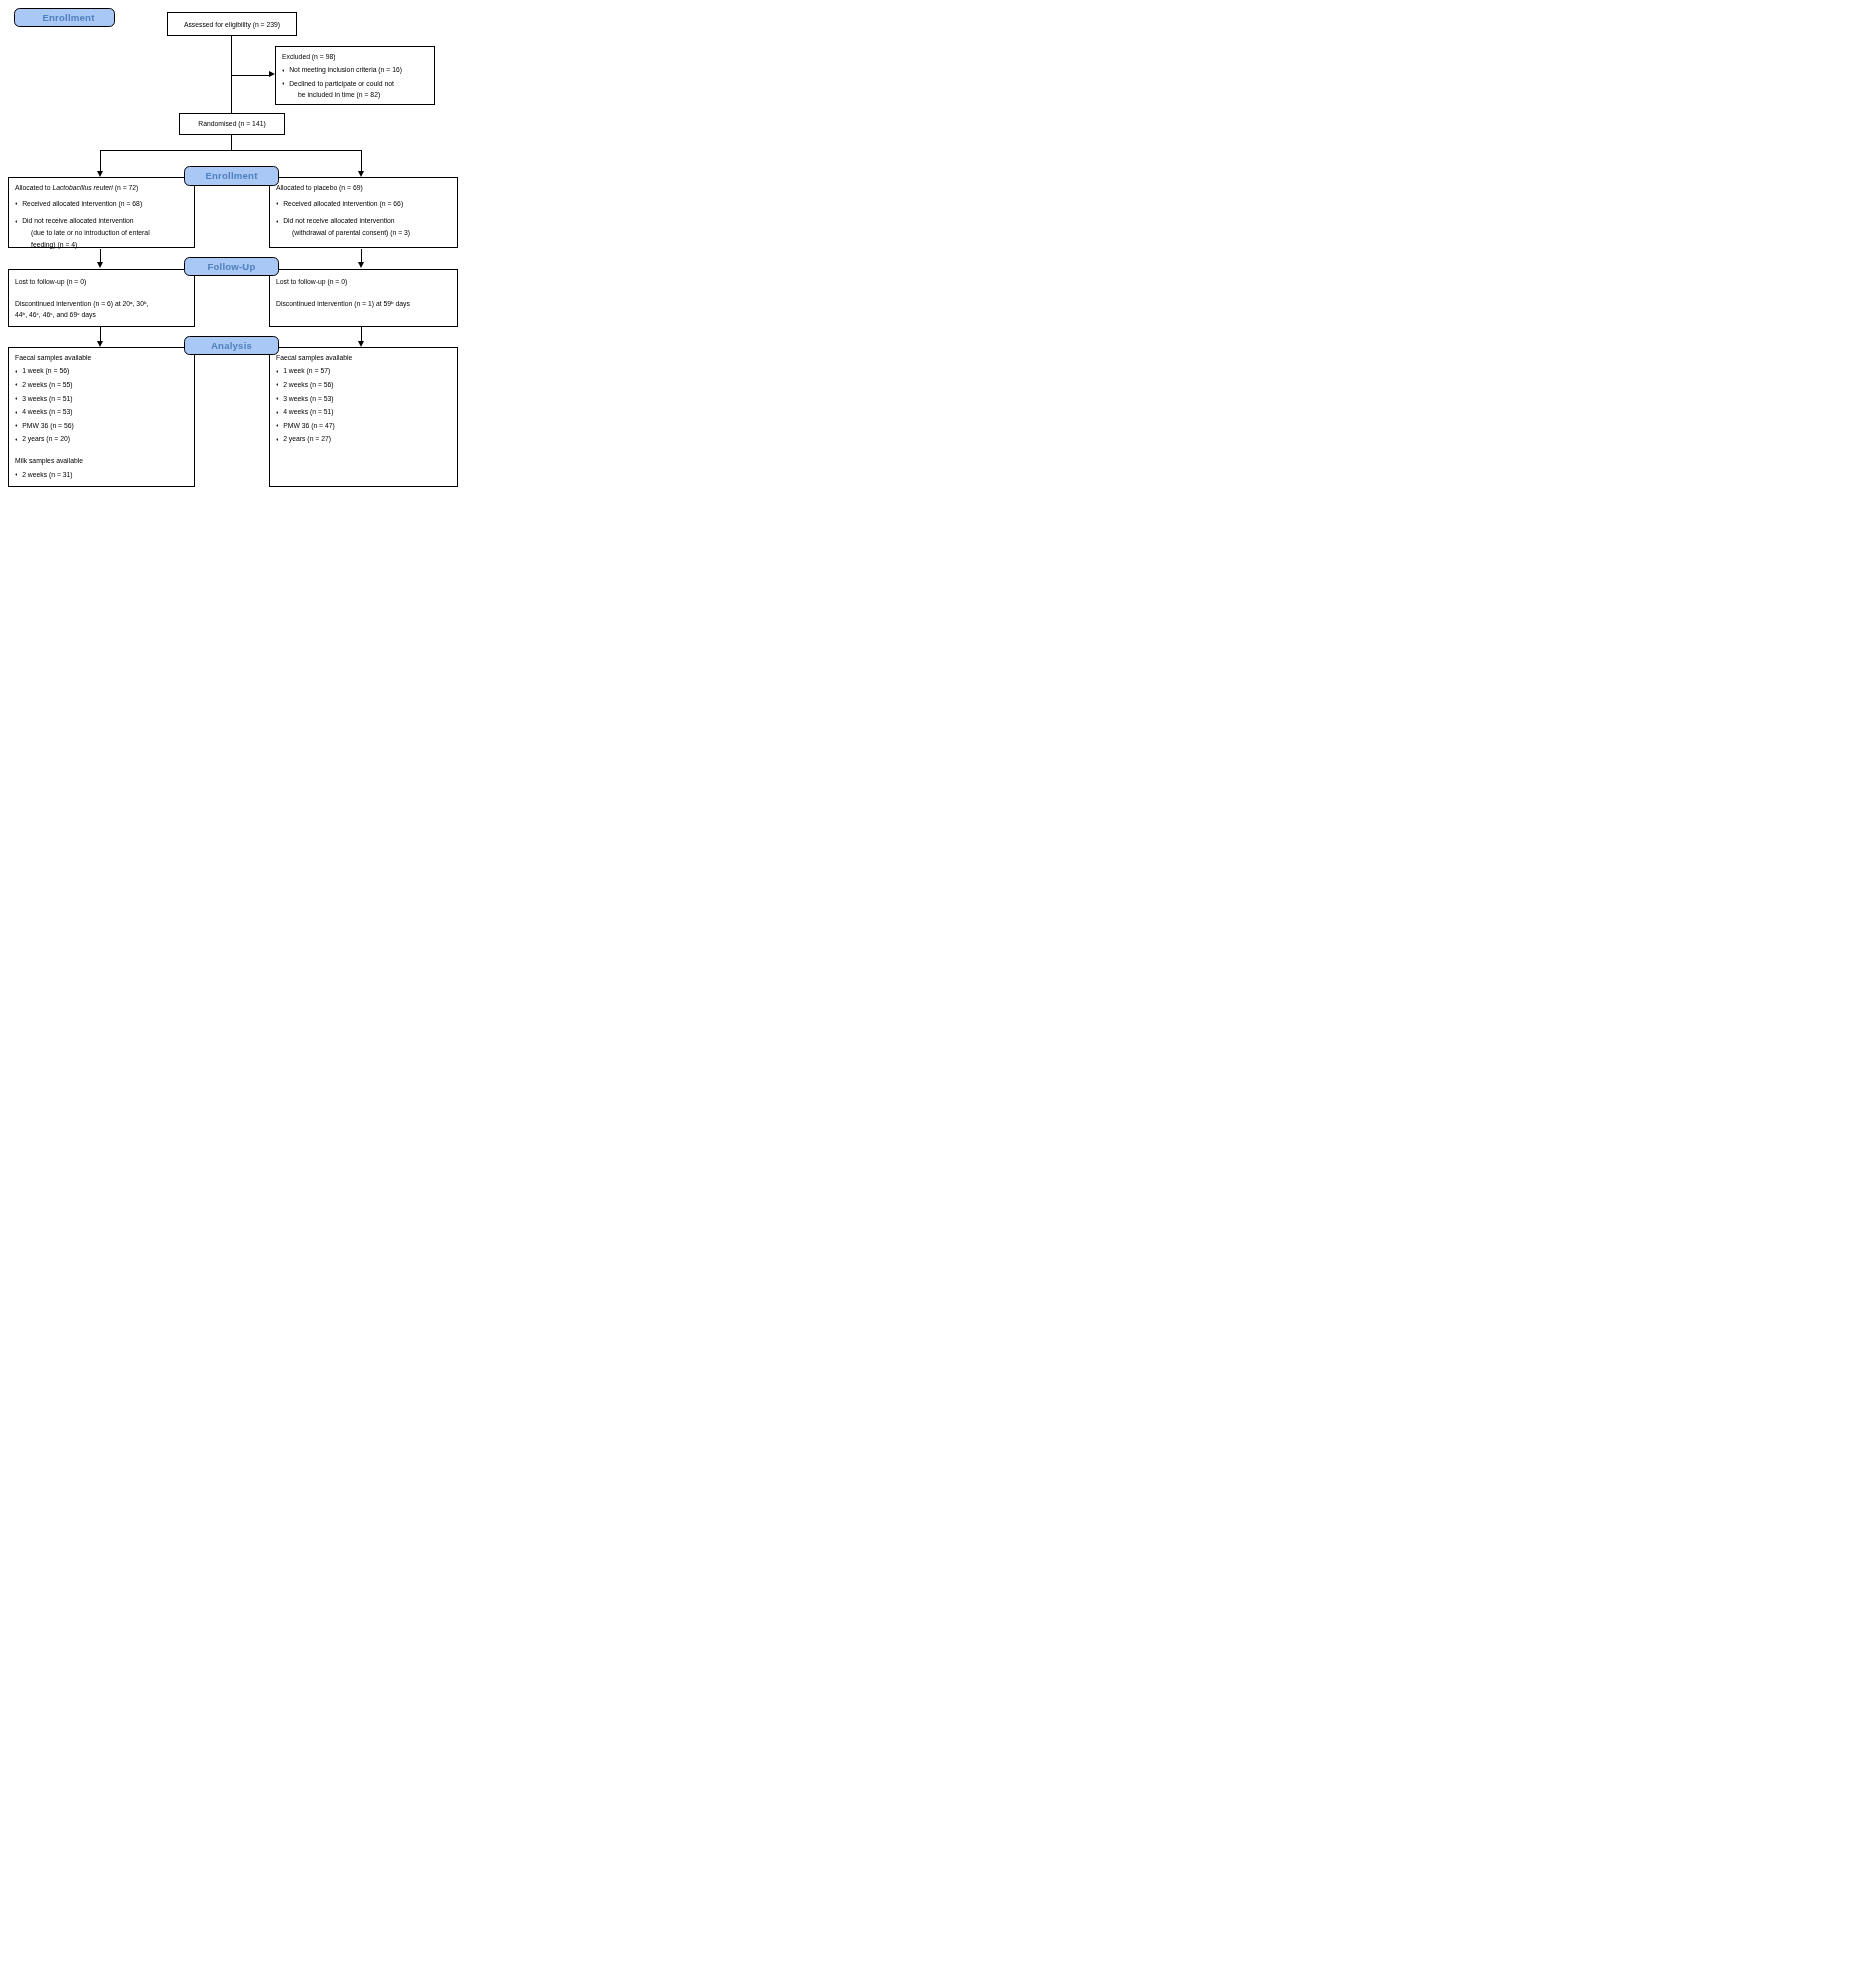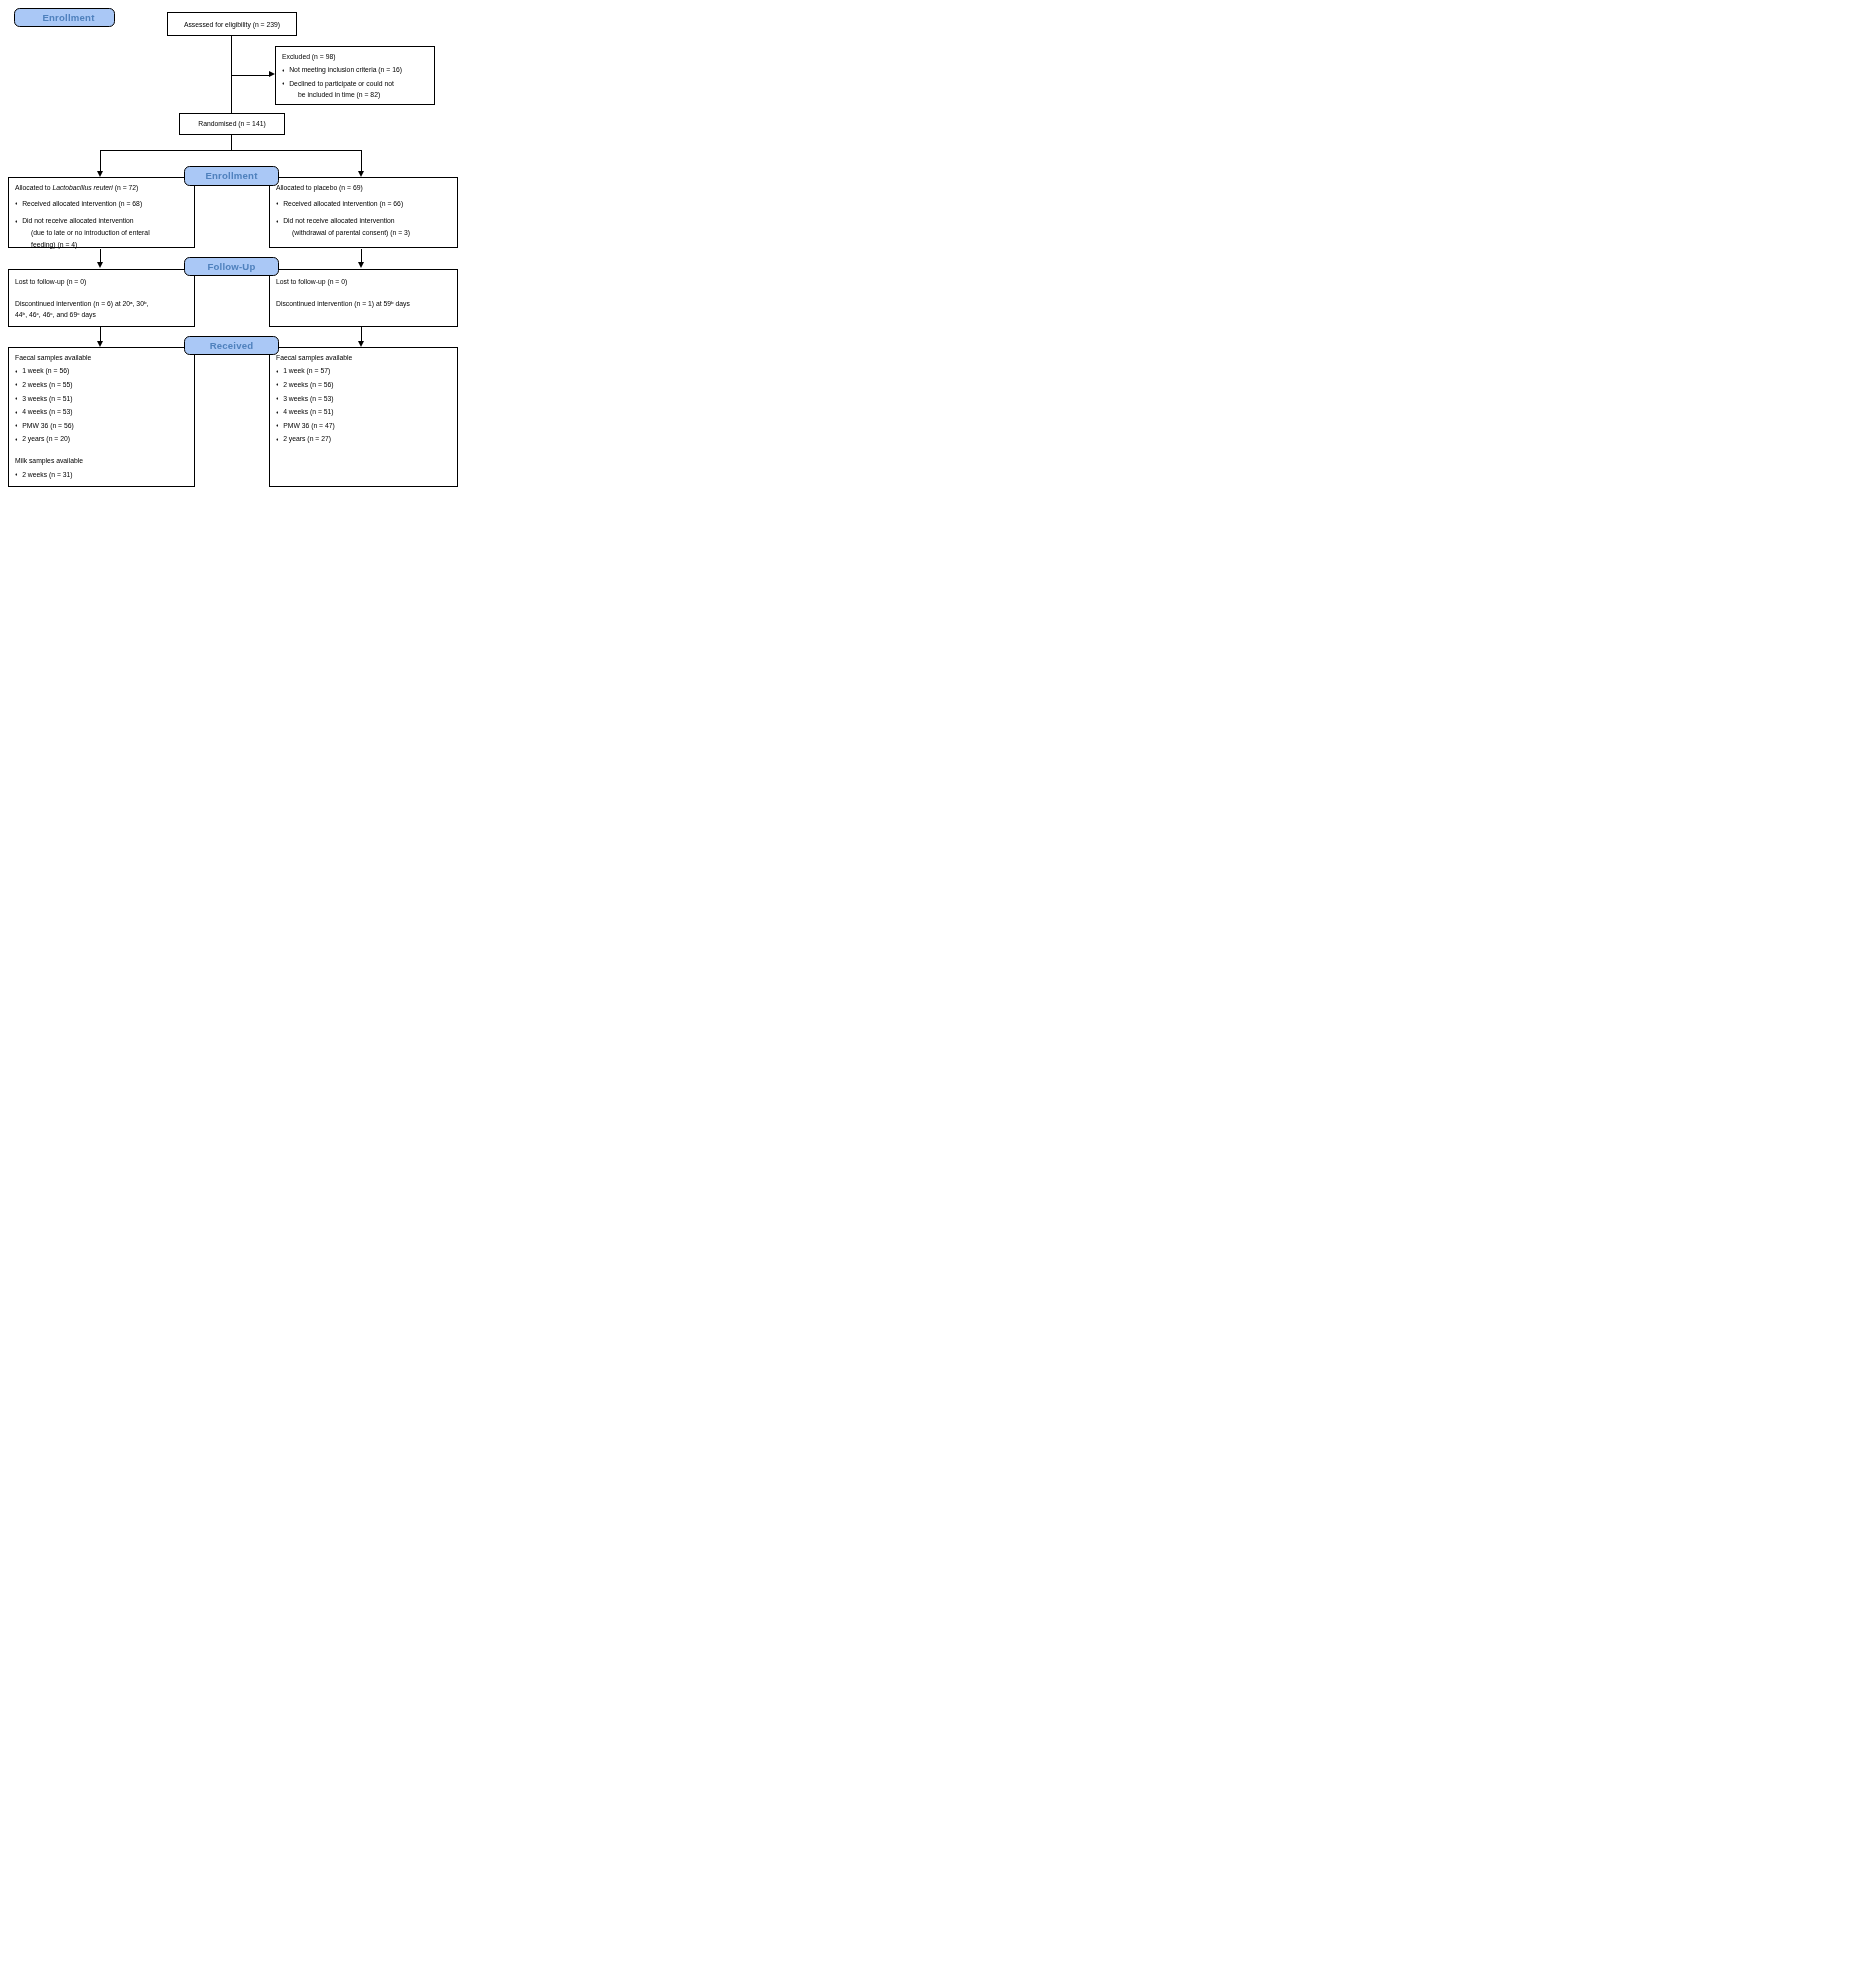--- a/index.html
+++ b/index.html
@@ -216,17 +216,17 @@
   <div class="banner" style="left:14px;top:8px;width:101px;height:19px;padding-left:8px;">
     <span>Enrollment</span>
   </div>
   <div class="banner" style="left:184px;top:166px;width:95px;height:19.7px;">
     <span>Enrollment</span>
   </div>
   <div class="banner" style="left:184px;top:257px;width:95px;height:19px;text-align:center;">
     <span>Follow-Up</span>
   </div>
   <div class="banner" style="left:184px;top:336px;width:95px;height:19px;">
-    <span>Received</span>
+    <span>Analysis</span>
   </div>
 
 </div>
 
 
 </body></html>

